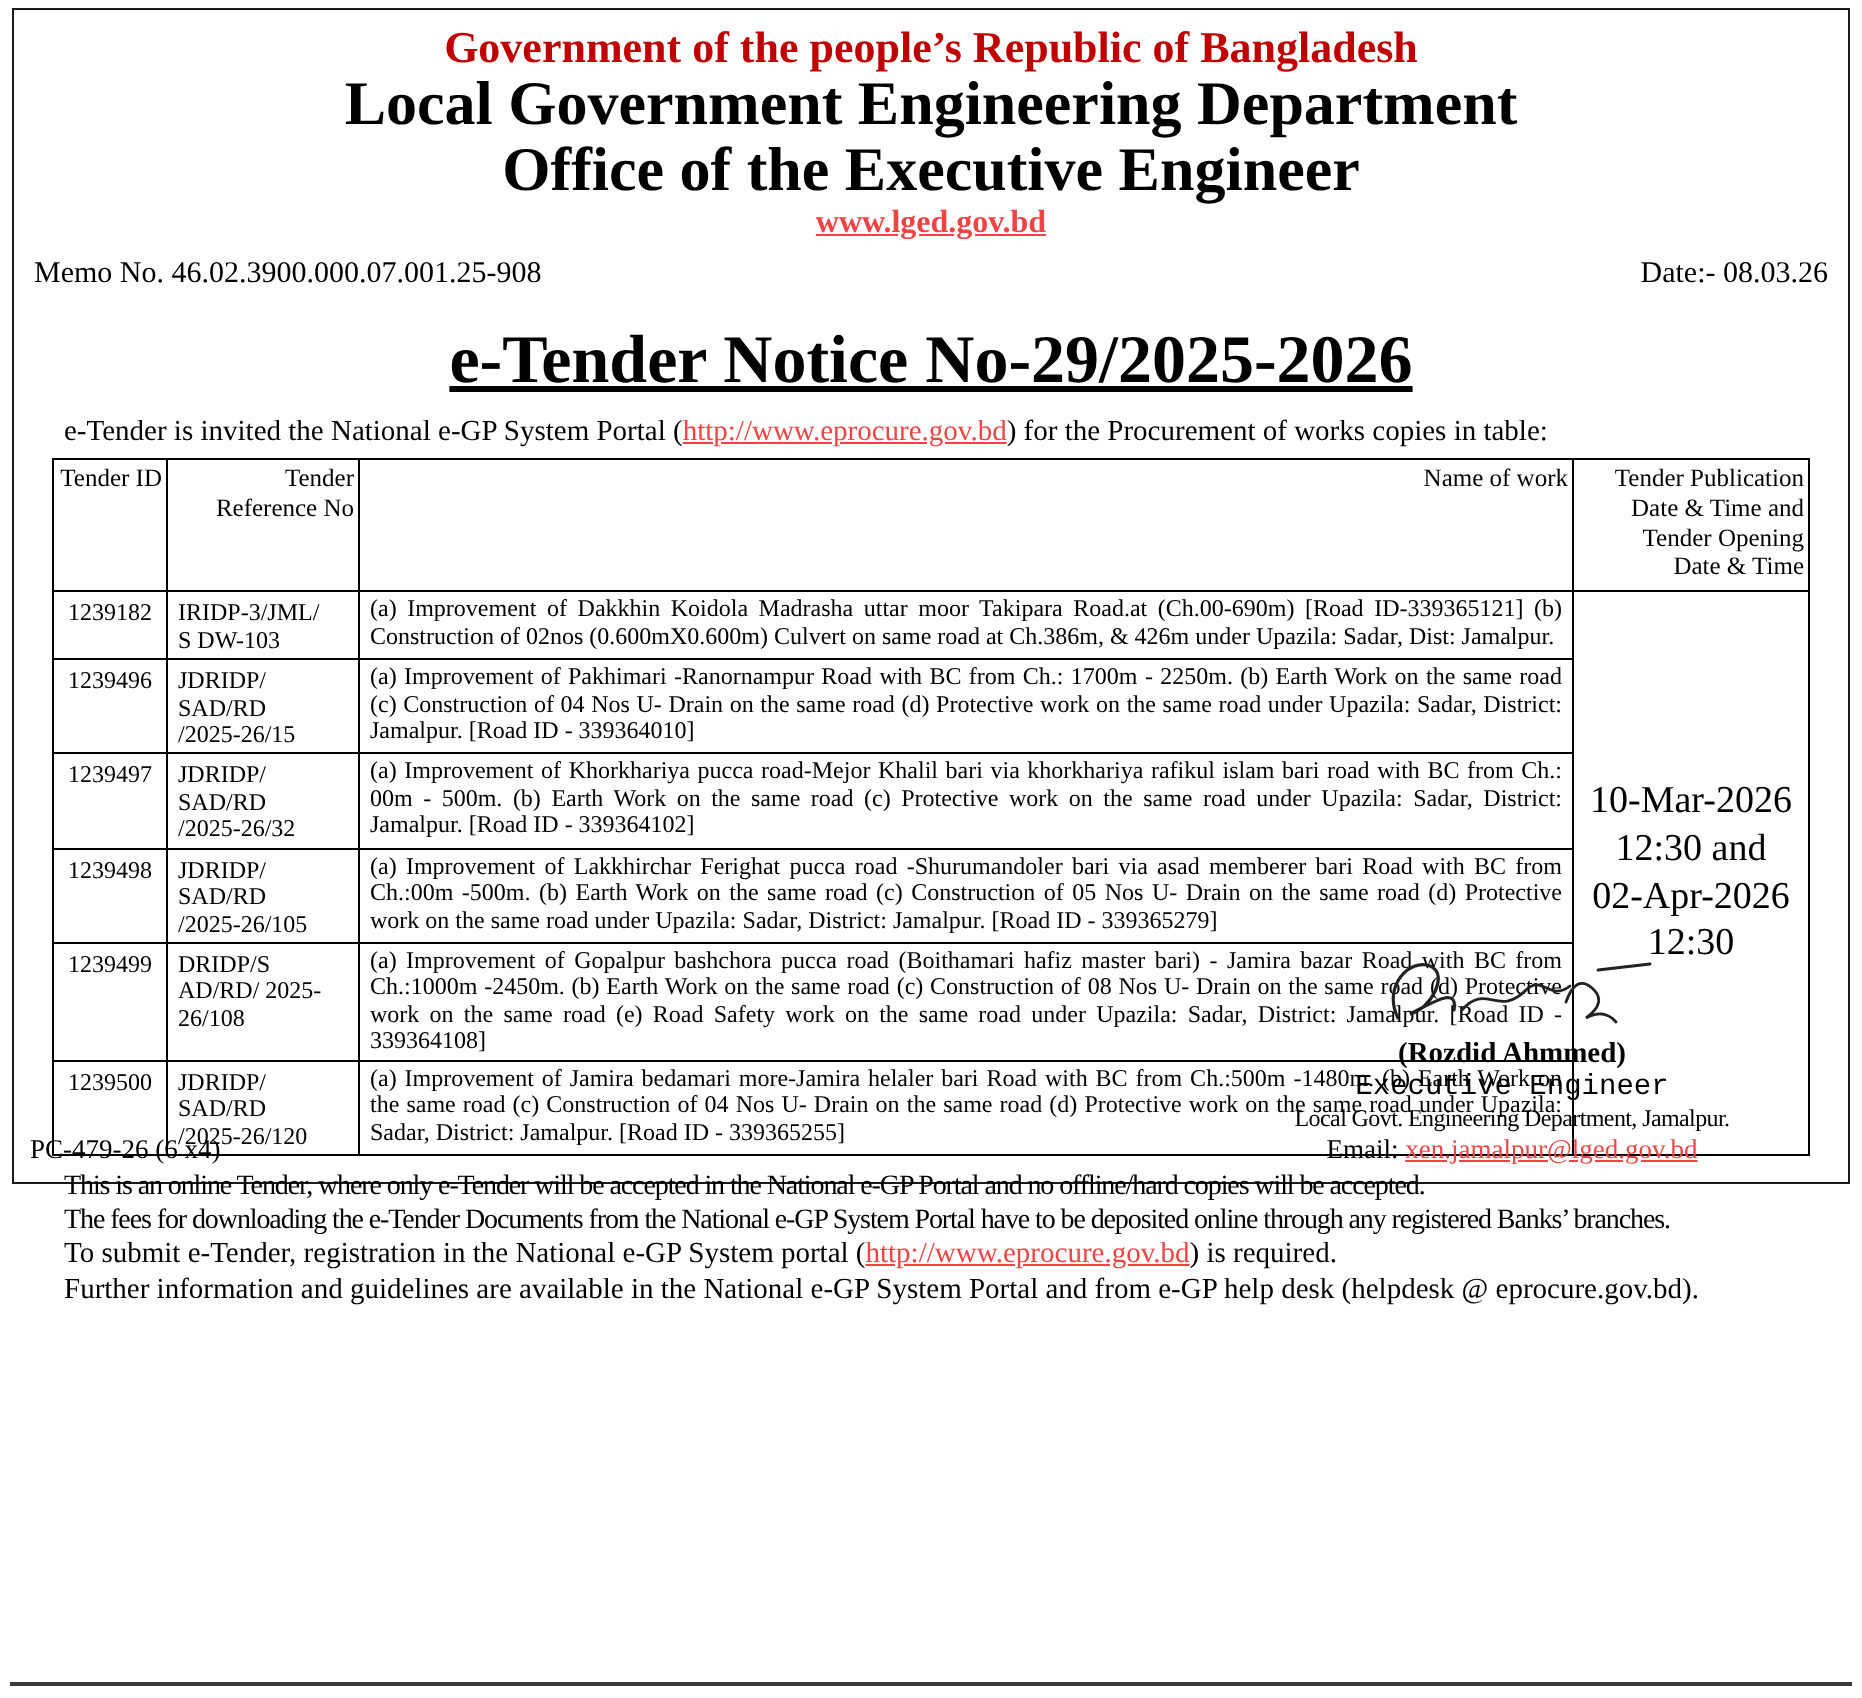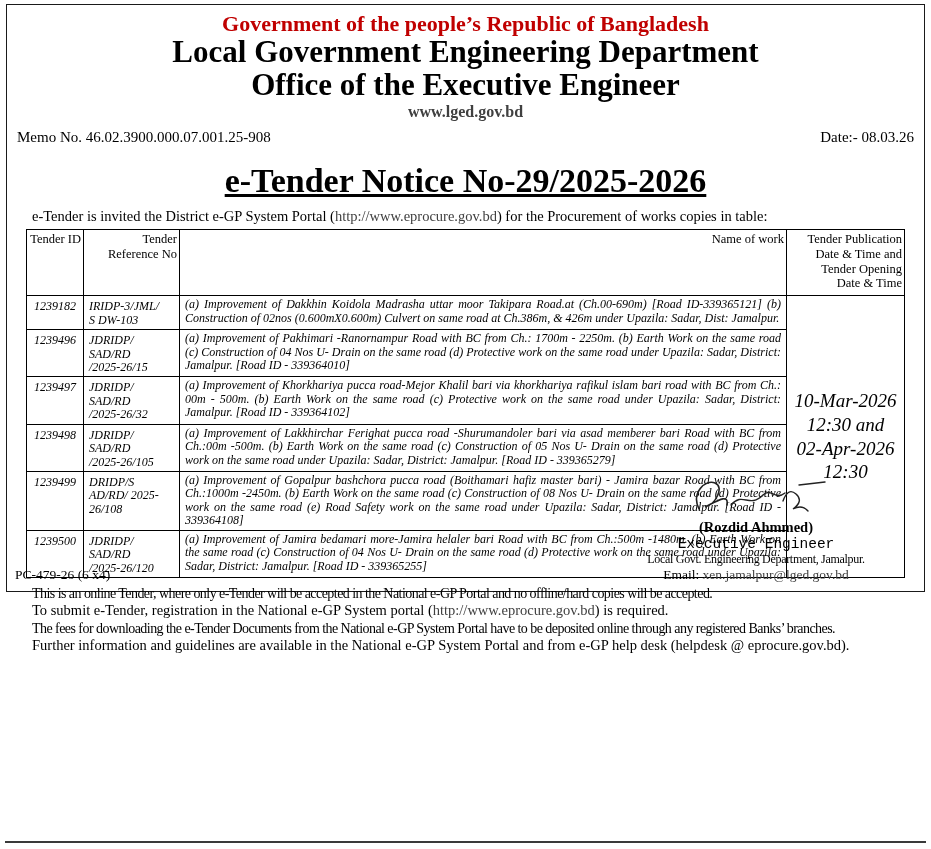--- a/index.html
+++ b/index.html
@@ -5,40 +5,40 @@
   * { box-sizing: border-box; }
   html, body { margin: 0; padding: 0; }
   body {
     width: 931px; height: 849px;
     background: #ffffff;
     font-family: "Liberation Serif", "DejaVu Serif", serif;
     color: #000;
     position: relative;
     overflow: hidden;
   }
-  a { color: #404040; cursor: pointer; }
+  a { color: #ef4444; text-decoration: underline; cursor: pointer; }
   .doc {
     position: absolute; left: 6px; top: 4px;
     width: 919px; height: 588px;
     border: 1px solid #1a1a1a;
     padding: 4px 10px;
   }
   .hdr { text-align: center; }
   .govt { color: var(--header_red, #c00000); font-weight: bold; font-size: 22px; line-height: 1.15; margin-top: 2px; }
   .dept { font-weight: bold; font-size: 31px; line-height: 1.06; }
   .office { font-weight: bold; font-size: 31px; line-height: 1.06; }
   .district { font-size: 17px; line-height: 1.15; margin-top: 2px; }
   .website { font-size: 16px; font-weight: bold; line-height: 1.2; }
   .memo { display: flex; justify-content: space-between; font-size: 15px; margin-top: 8px; }
   .title { text-align: center; font-size: 34px; font-weight: bold; text-decoration: underline; margin: 16px 0 8px; }
   .intro { font-size: 14.5px; margin: 0 0 4px 15px; }
   table.tender-table { width: calc(100% - 18px); margin: 4px auto 0; border-collapse: collapse; }
   th, td { border: 1px solid #000; vertical-align: top; }
   th { font-size: 12.5px; font-weight: normal; text-align: right; padding: 2px 2px 4px; white-space: pre-line; line-height: 1.18; margin-top: 24px; }
-  td { font-size: 12px; line-height: 1.12; padding: 2px 5px; font-style: italic; }
+  td { font-size: 12px; line-height: 1.12; padding: 2px 5px; }
   td.id { text-align: center; width: 57px; padding-top: 4px; }
   td.ref { width: 96px; white-space: pre-line; padding-top: 4px; }
   td.work { text-align: justify; }
   td.pub { width: 118px; text-align: center; vertical-align: middle; white-space: pre-line; font-size: 19px; line-height: 1.25; }
   .notes { margin: 7px 2px 0 15px; }
   .note { margin: 0; font-size: 14.5px; line-height: 1.22; }
   .note.condensed { letter-spacing: -0.55px; font-size: 14px; }
   .sig { position: absolute; right: 28px; bottom: 8px; width: 280px; text-align: center; }
   .sig svg { display: block; margin: 0 auto; }
   .sig-name { font-weight: bold; font-size: 14.5px; line-height: 1.15; }
@@ -60,21 +60,21 @@
     <div class="website"><a>www.lged.gov.bd</a></div>
   </div>
 
   <div class="memo">
     <span>Memo No. 46.02.3900.000.07.001.25-908</span>
     <span>Date:- 08.03.26</span>
   </div>
 
   <h1 class="title">e-Tender Notice No-29/2025-2026</h1>
 
-  <p class="intro"><span>e-Tender is invited the District e-GP System Portal (</span><a>http://www.eprocure.gov.bd</a><span>) for the Procurement of works copies in table:</span></p>
+  <p class="intro"><span>e-Tender is invited the National e-GP System Portal (</span><a>http://www.eprocure.gov.bd</a><span>) for the Procurement of works copies in table:</span></p>
 
   <table class="tender-table">
     <thead>
       <tr>
         <th class="col-id">Tender ID</th>
         <th class="col-ref">Tender
 Reference No</th>
         <th class="col-work">Name of work</th>
         <th class="col-pub">Tender Publication
 Date &amp; Time and
@@ -126,22 +126,22 @@
         <td class="ref">JDRIDP/
 SAD/RD
 /2025-26/120</td>
         <td class="work">(a) Improvement of Jamira bedamari more-Jamira helaler bari Road with BC from Ch.:500m -1480m. (b) Earth Work on the same road (c) Construction of 04 Nos U- Drain on the same road (d) Protective work on the same road under Upazila: Sadar, District: Jamalpur. [Road ID - 339365255]</td>
       </tr>
     </tbody>
   </table>
 
   <div class="notes">
     <p class="note condensed">This is an online Tender, where only e-Tender will be accepted in the National e-GP Portal and no offline/hard copies will be accepted.</p>
+    <p class="note condensed">The fees for downloading the e-Tender Documents from the National e-GP System Portal have to be deposited online through any registered Banks’ branches.</p>
     <p class="note"><span>To submit e-Tender, registration in the National e-GP System portal (</span><a>http://www.eprocure.gov.bd</a><span>) is required.</span></p>
-    <p class="note condensed">The fees for downloading the e-Tender Documents from the National e-GP System Portal have to be deposited online through any registered Banks’ branches.</p>
     <p class="note">Further information and guidelines are available in the National e-GP System Portal and from e-GP help desk (helpdesk @ eprocure.gov.bd).</p>
   </div>
 
   <div class="sig">
     <svg width="170" height="44" viewBox="0 0 170 44">
       <path d="M28,34 C20,18 34,4 44,8 C54,12 44,30 34,32 C46,26 58,18 56,30" fill="none" stroke="#222" stroke-width="1.6" stroke-linecap="round"></path>
       <path d="M60,30 C72,16 78,34 92,20 C100,12 104,26 114,18" fill="none" stroke="#222" stroke-width="1.4" stroke-linecap="round"></path>
       <path d="M112,26 q5,-14 13,-7 t-3,15 q9,-5 15,2 M128,10 l26,-3" fill="none" stroke="#222" stroke-width="1.4" stroke-linecap="round"></path>
     </svg>
     <div class="sig-name">(Rozdid Ahmmed)</div>

